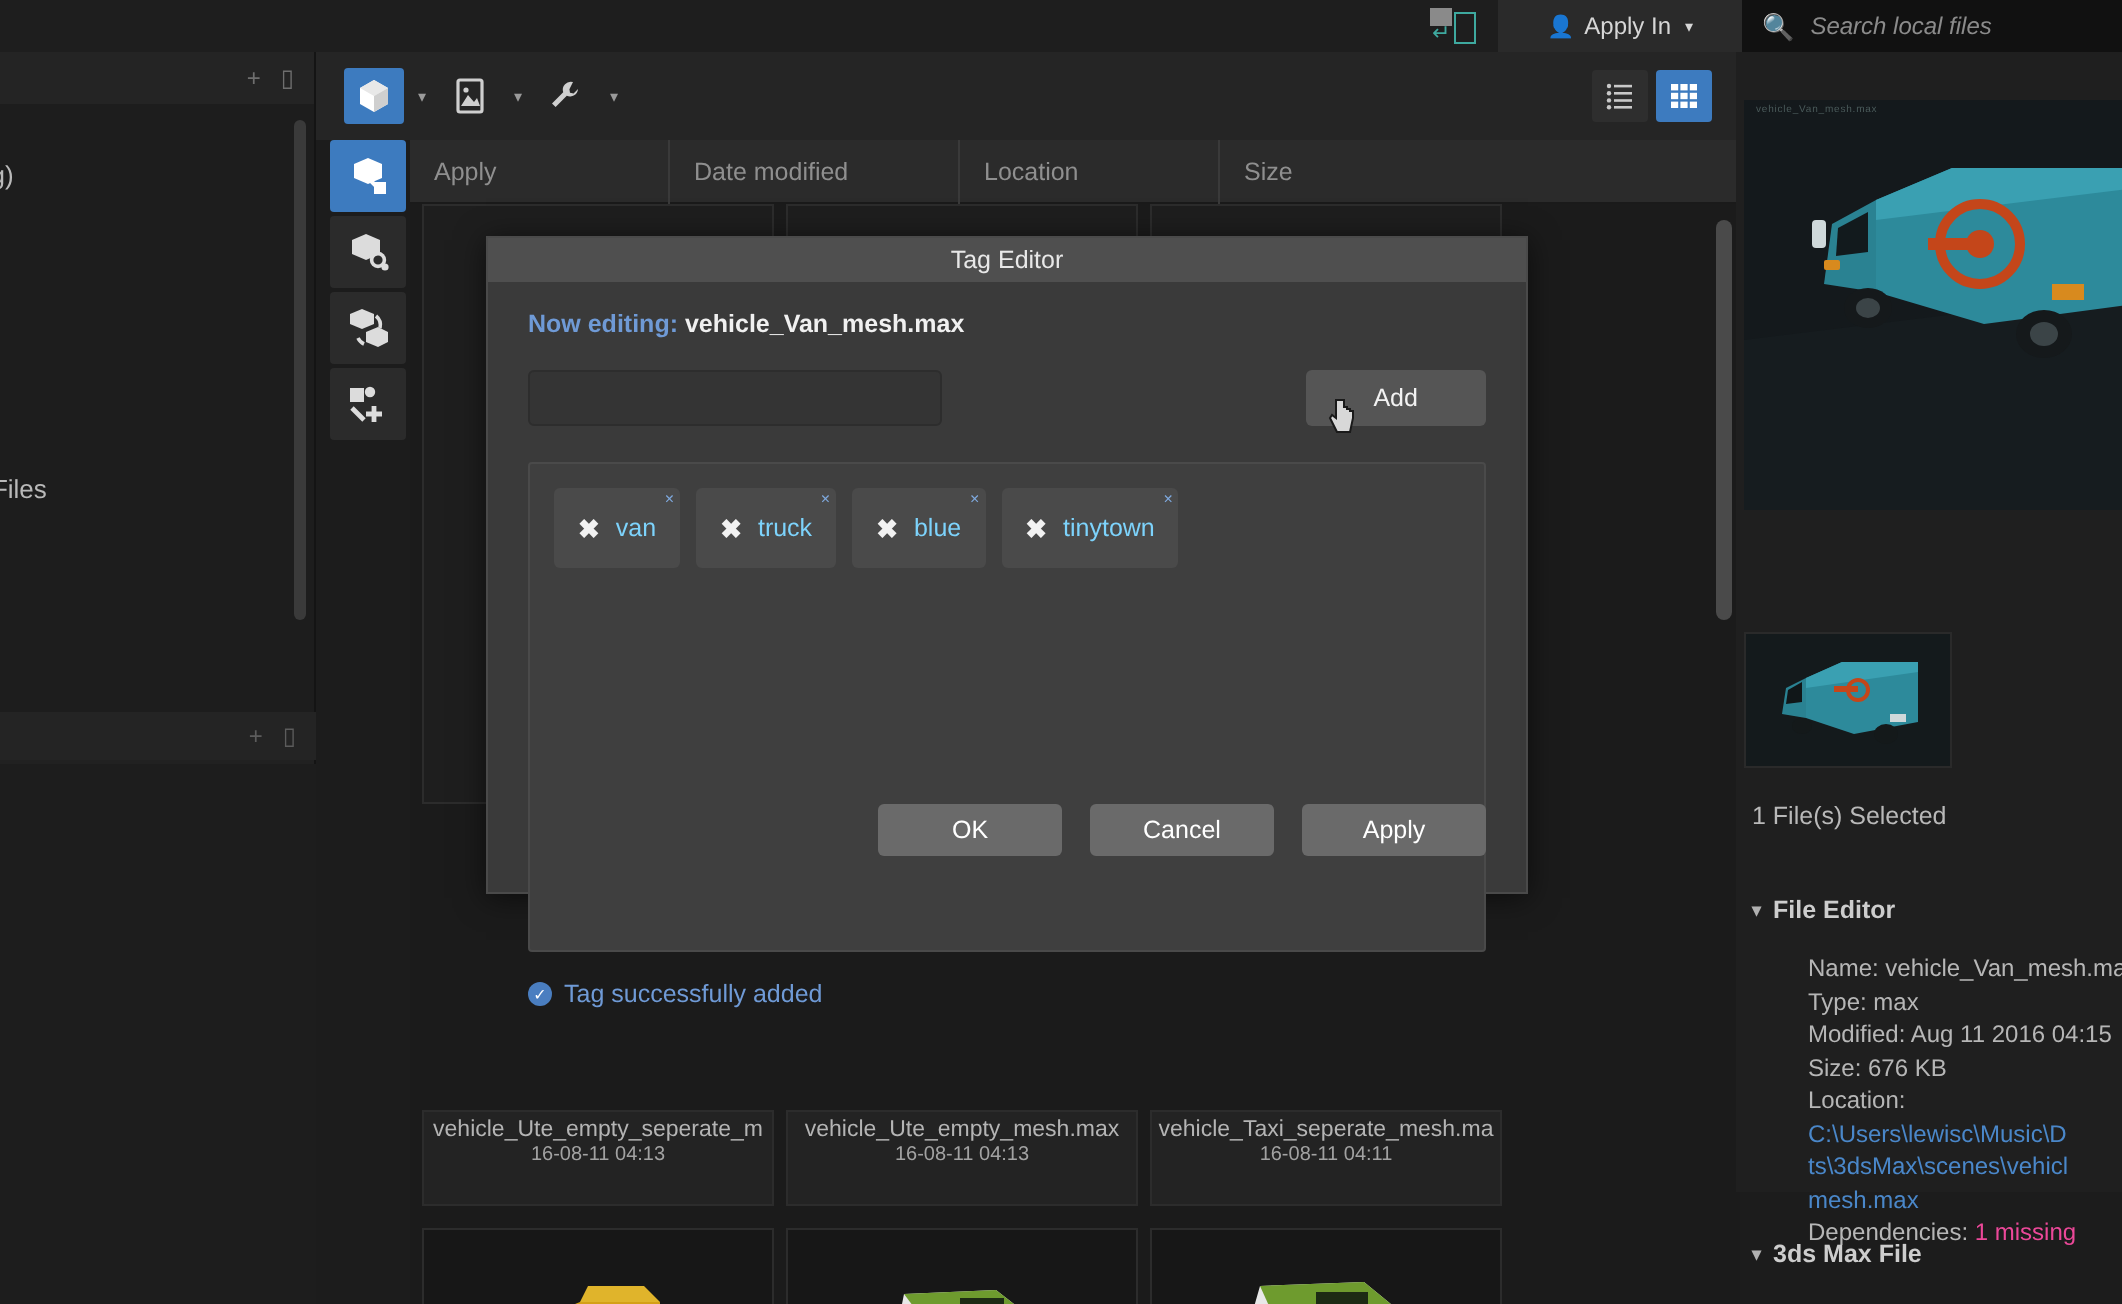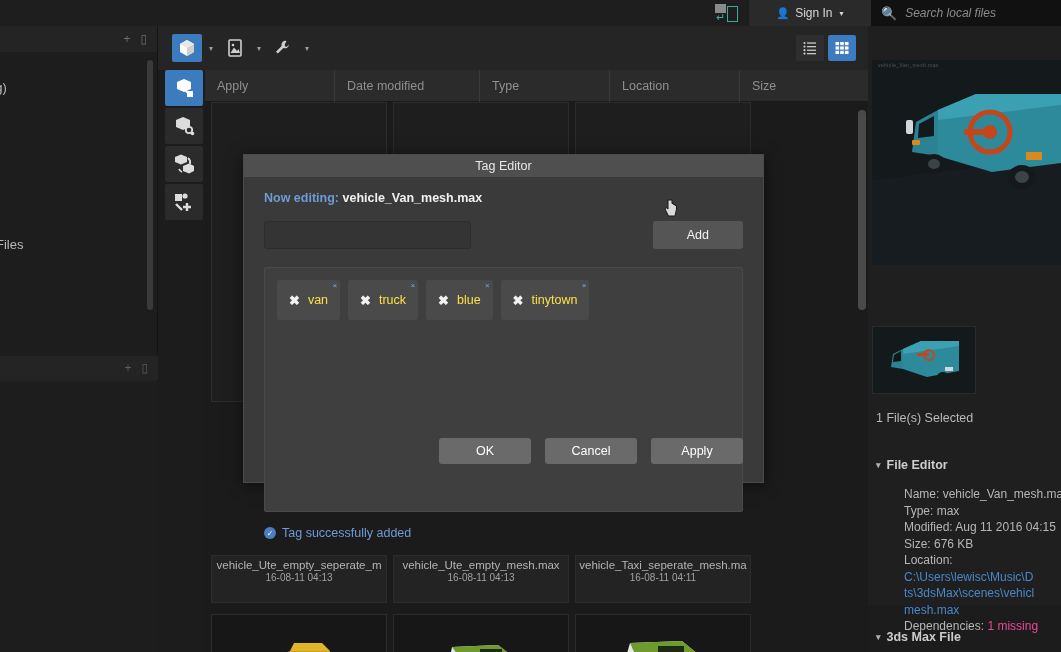--- a/index.html
+++ b/index.html
@@ -115,21 +115,21 @@
     white-space:nowrap; overflow:hidden; }
   .gdate { color:#a2a2a2; font-size:10px; text-align:center; padding:1px 2px 5px; }
 
   .main-scroll {
     position:absolute; right:4px; top:8px; width:8px; height:200px;
     background:#4a4a4a; border-radius:4px;
   }
 
   
   .rightpanel {
-    position:absolute; left:868px; top:26px; width:193px; height:580px;
+    position:absolute; left:868px; top:16px; width:193px; height:580px;
     background:#1f1f1f;
   }
   .preview3d {
     position:absolute; left:4px; top:34px; width:196px; height:205px;
     background:#1a1f22; overflow:hidden;
   }
   .pv-caption {
     position:absolute; left:6px; top:2px; font-size:5px; color:#4a5a5a;
     letter-spacing:.4px;
   }
@@ -147,21 +147,20 @@
   .sect .tri { font-size:9px; color:#b0b0b0; }
   .infolist { position:absolute; left:36px; color:#b6b6b6; font-size:12px; line-height:16.5px; }
   .infolist .path { color:#4a87c9; }
   .infolist .warn { color:#ec4899; }
 
   
   .dialog {
     position:absolute; left:243px; top:118px; width:521px; height:329px;
     background:#3a3a3a; border:1px solid #4a4a4a;
     box-shadow: 0 2px 14px rgba(0,0,0,.55);
-    margin-top: 36px;
   }
   .dlg-title {
     height:22px; background:#4f4f4f; color:#e8e8e8; font-size:12.5px;
     display:flex; align-items:center; justify-content:center;
   }
   .dlg-body { padding: 14px 20px 0 20px; }
   .now-editing { font-size:12.5px; margin-bottom:16px; }
   .now-editing .lbl { color:#6f9ad6; font-weight:bold; }
   .now-editing .val { color:#f0f0f0; font-weight:bold; }
   .row-input { display:flex; align-items:flex-end; gap:0; margin-bottom:18px; }
@@ -178,21 +177,21 @@
   .tagbox {
     height:245px; background:#3f3f3f; border:1px solid #4a4a4a; border-radius:2px;
     padding:12px; display:flex; flex-wrap:wrap; gap:8px; align-content:flex-start;
   }
   .chip {
     position:relative; height:40px; min-width:54px; background:#4a4a4a;
     border-radius:3px; display:flex; align-items:center; gap:8px;
     padding:0 12px 0 12px; cursor:pointer;
   }
   .chip .x { color:#f2f2f2; font-size:13px; font-weight:bold; }
-  .chip .t { color:#fde047; font-size:12.5px; }
+  .chip .t { color:#7dd3fc; font-size:12.5px; }
   .chip .corner {
     position:absolute; right:3px; top:1px; font-size:8px; color:#7fa9de;
   }
   .status { margin-top:14px; display:flex; align-items:center; gap:6px;
     color:#6f9ad6; font-size:12.5px; }
   .status .check {
     width:12px; height:12px; border-radius:50%; background:#4a7ec0; color:#fff;
     font-size:8px; display:flex; align-items:center; justify-content:center;
   }
   .dlg-actions {
@@ -311,21 +310,20 @@
           <circle cx="12" cy="5" r="2.6" fill="#dcdcdc"></circle>
           <path d="M3 13 L9 19" stroke="#dcdcdc" stroke-width="2.4"></path>
           <path d="M14 12 L14 20 M10 16 L18 16" stroke="#dcdcdc" stroke-width="2.4"></path>
         </svg>
     </div>
   </div>
 
   <div class="colhdr">
     <div class="cell" style="width:130px">Apply</div>
     <div class="cell" style="width:145px">Date modified</div>
-    <div class="cell" style="width:130px">Type</div>
     <div class="cell" style="width:130px">Location</div>
     <div class="cell" style="width:120px; border-right:none">Size</div>
   </div>
 
   <div class="gridarea">
 
     <div class="gstrip" style="top:0px;">
       <div class="gcard" style="height:300px;background:#1e1e1e"></div>
       <div class="gcard" style="height:300px;background:#1e1e1e"></div>
       <div class="gcard" style="height:300px;background:#1e1e1e"></div>
@@ -457,21 +455,21 @@
   </div>
 
   <div class="topbar">
     <div class="sync-icon">
       <div class="sq s1"></div>
       <div class="sq s2"></div>
       <div class="arrow">↵</div>
     </div>
     <div class="signin">
       <span class="person">👤</span>
-      <span>Sign In</span>
+      <span>Apply In</span>
       <span class="caret">▾</span>
     </div>
     <div class="searchbox">
       <span class="mag">🔍</span>
       <input placeholder="Search local files" style="">
     </div>
   </div>
 
   <div class="dialog">
     <div class="dlg-title">Tag Editor</div>

